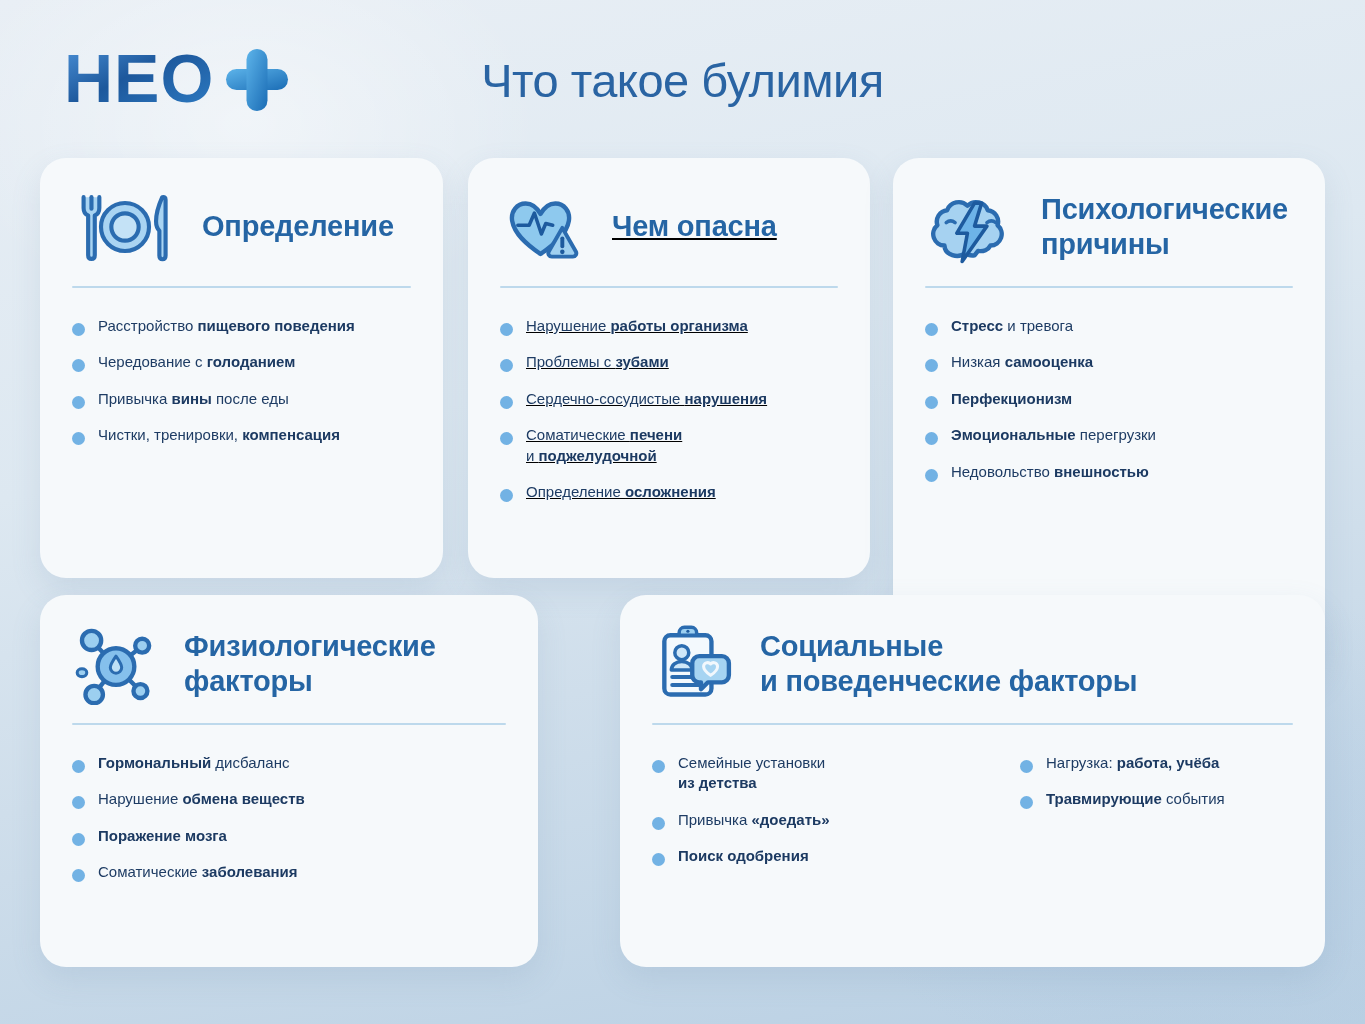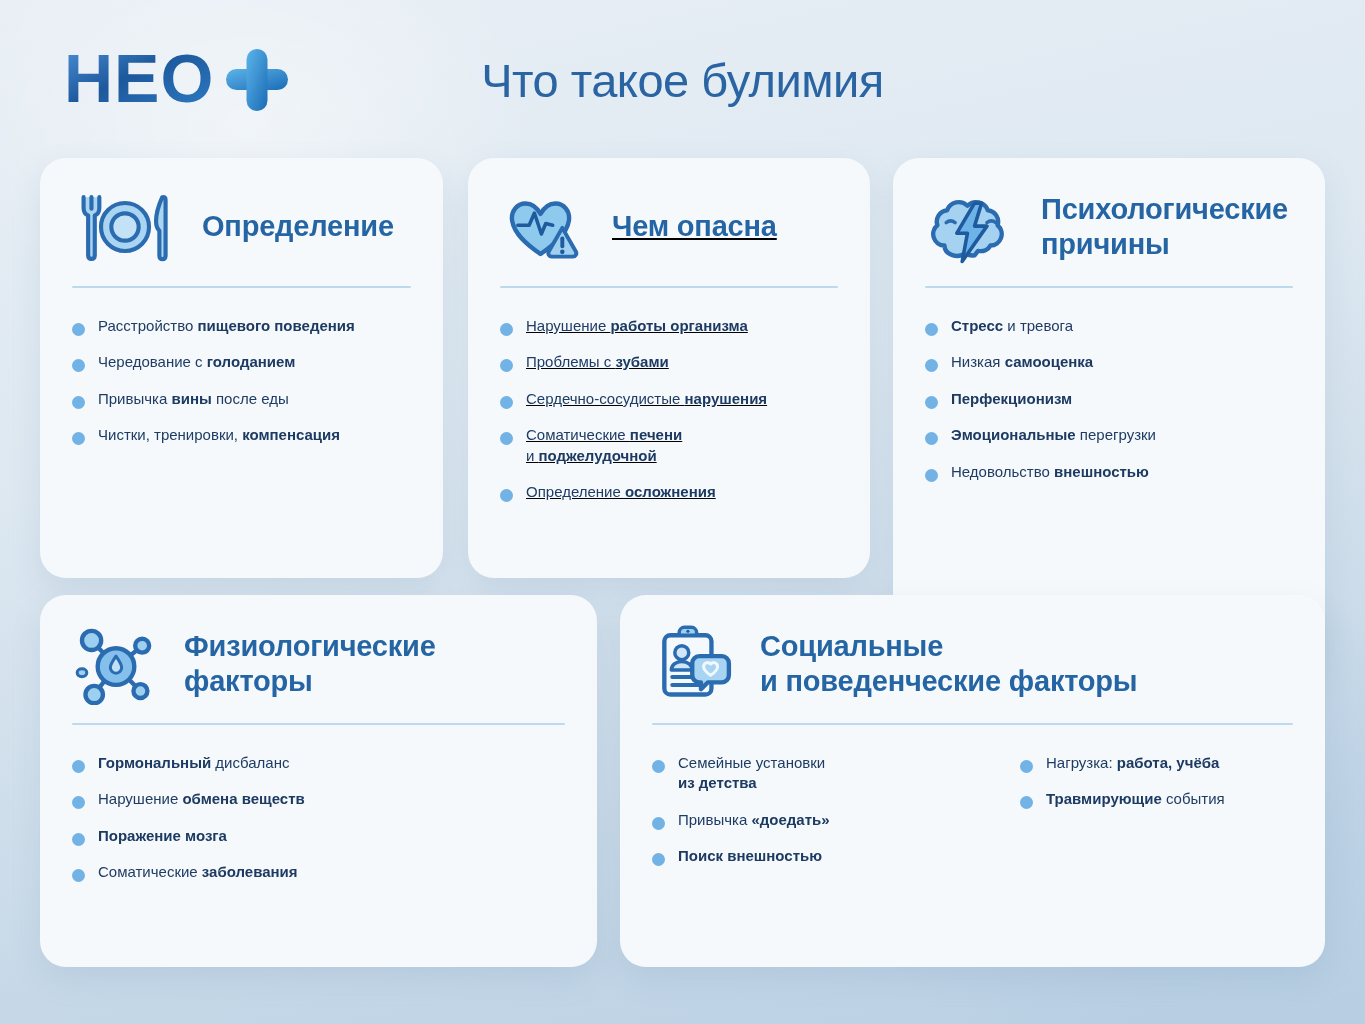--- a/index.html
+++ b/index.html
@@ -33,21 +33,21 @@
     position:absolute;
     background:#f6f9fb;
     border-radius:26px;
     box-shadow:0 12px 30px rgba(110,140,175,.16);
     padding:26px 32px;
     box-sizing:border-box;
   }
   #card-definition   {left:40px; top:158px;width:403px;height:420px;}
   #card-danger       {left:468px;top:158px;width:402px;height:420px;text-decoration:underline;}
   #card-psychological{left:893px;top:158px;width:432px;height:519px;}
-  #card-physiological{left:40px; top:595px;width:557px;height:372px;}
+  #card-physiological{left:40px; top:595px;width:498px;height:372px;}
   #card-social       {left:620px;top:595px;width:705px;height:372px;}
 
   .card-head{height:86px;display:flex;align-items:center;gap:24px;}
   .icon-box{flex-shrink:0;display:flex;align-items:center;justify-content:center;}
   .card-title{
     margin:0;font-size:29px;font-weight:bold;line-height:1.22;
     color:#2565a4;letter-spacing:-0.2px;
   }
   .divider{height:2px;background:#bdd9ec;border:none;margin:16px 0 0 0;border-radius:1px;}
 
@@ -272,21 +272,21 @@
           <li class="bullet-item">
             <span class="dot"></span>
             <span class="txt"><span>Семейные установки</span><br><b>из детства</b></span>
           </li>
           <li class="bullet-item">
             <span class="dot"></span>
             <span class="txt"><span>Привычка </span><b>«доедать»</b></span>
           </li>
           <li class="bullet-item">
             <span class="dot"></span>
-            <span class="txt"><b>Поиск внешностью</b></span>
+            <span class="txt"><b>Поиск одобрения</b></span>
           </li>
         </ul>
       <ul class="bullets">
           <li class="bullet-item">
             <span class="dot"></span>
             <span class="txt"><span>Нагрузка: </span><b>работа, учёба</b></span>
           </li>
           <li class="bullet-item">
             <span class="dot"></span>
             <span class="txt"><b>Травмирующие</b><span> события</span></span>

